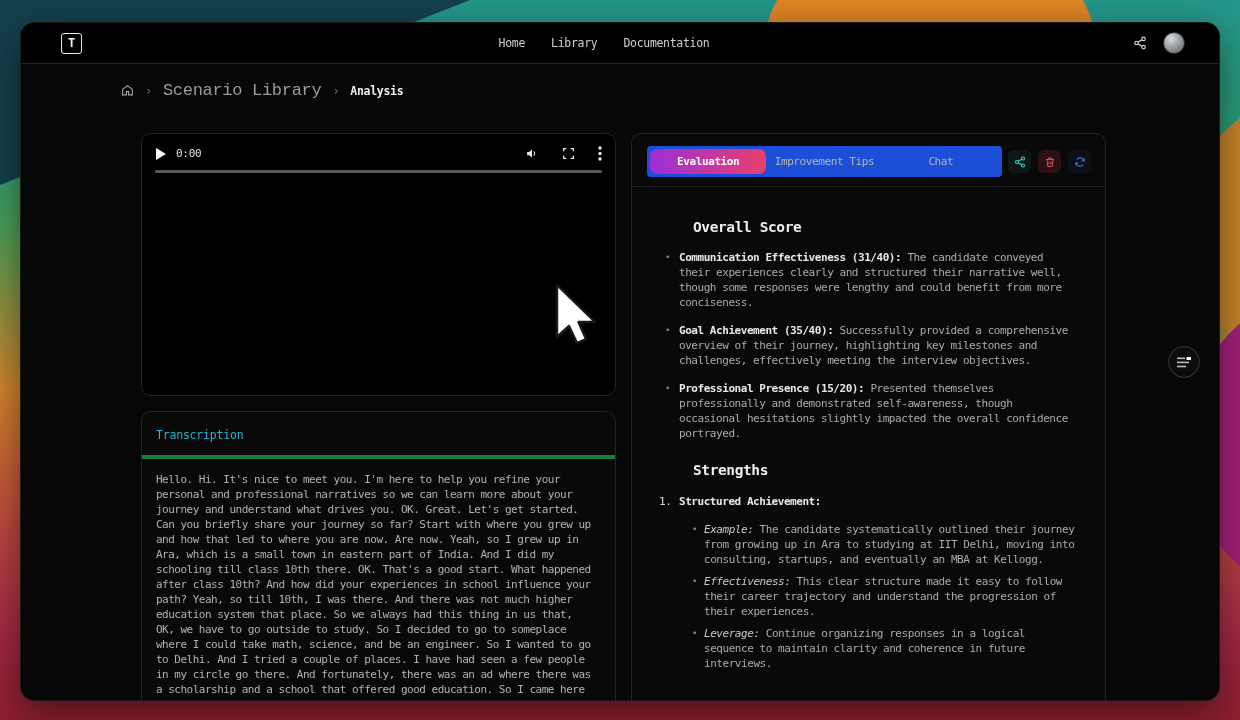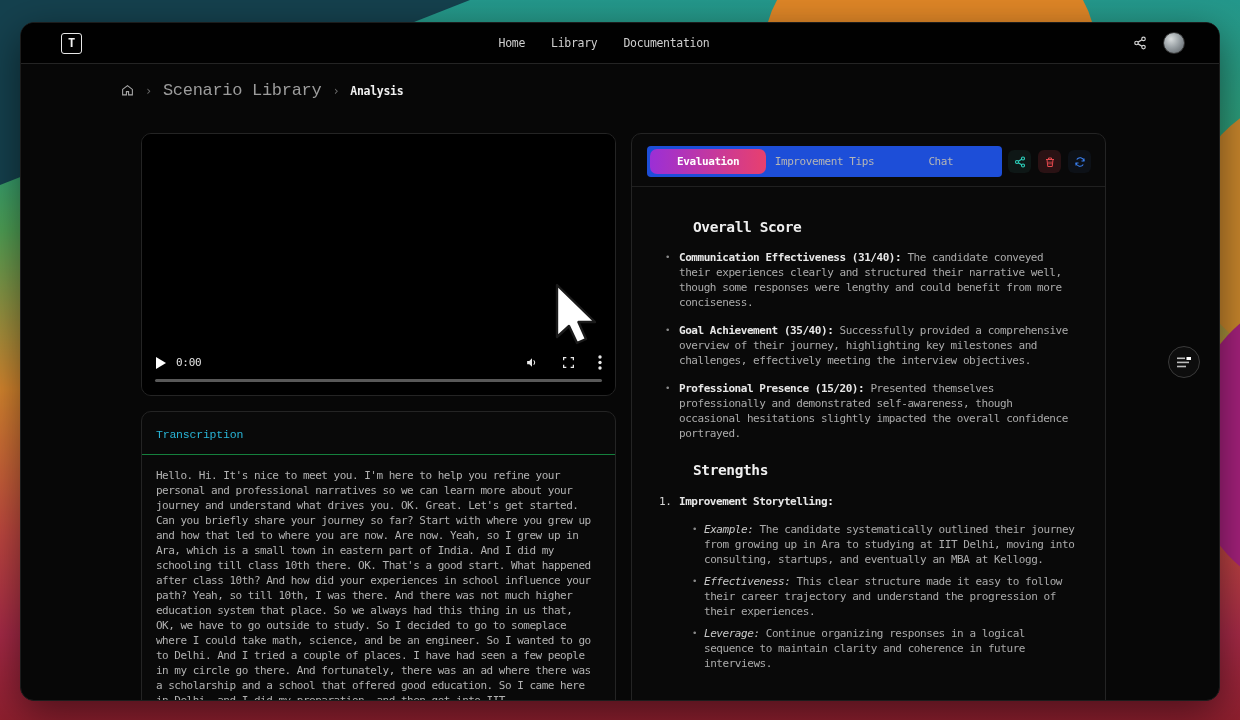--- a/index.html
+++ b/index.html
@@ -46,29 +46,29 @@
     font-size:17px; letter-spacing:-0.3px; cursor:pointer;text-align:center; }
   .crumb-sep { color:#6b6b6b; font-size:12px; }
   .crumb-current { color:#f0f0f0; font-weight:bold; }
 
   
   .card { position:absolute; background:#090909; border:1px solid #242424; border-radius:10px; }
 
   
   .video-card { left:120px; top:110px; width:475px; height:263px; overflow:hidden; }
   .video-area { position:absolute; inset:0; background:#000; display:flex;
-    flex-direction:column; justify-content:flex-end; padding:12px 13px 13px; cursor:pointer; }
+    flex-direction:column; justify-content:flex-start; padding:12px 13px 13px; cursor:pointer; }
   .vid-row { display:flex; align-items:center; gap:10px; }
   .vid-time { color:#e2e2e2; font-size:11px; letter-spacing:-0.3px; }
   .vid-right { margin-left:auto; display:flex; align-items:center; gap:23px; }
   .vid-progress { margin-top:9px; height:3px; background:#585858; border-radius:2px; cursor:pointer; }
 
   
   .trans-card { left:120px; top:388px; width:475px; height:400px; overflow:hidden; }
-  .trans-header { padding:16px 14px 13px; border-bottom:1px solid #15803d;font-family:Liberation Mono, monospace; }
+  .trans-header { padding:16px 14px 13px; border-bottom:4px solid #15803d; }
   .trans-title { color:var(--transcription_title,#29b4d6); font-size:11.5px;
     font-weight:normal; letter-spacing:-0.2px; }
   .trans-body { padding:13px 14px; color:#b2b2b2; font-size:11px; line-height:15px;
     letter-spacing:-0.5px; white-space:pre-wrap; }
 
   
   .right-card { left:610px; top:110px; width:475px; height:600px; overflow:hidden; }
   .rp-header { display:flex; align-items:center; justify-content:space-between;
     padding:12px 14px 9px 15px; }
   .tabs { width:355px; height:31px; background:#1d4ed8; border-radius:4px;
@@ -286,21 +286,21 @@
             <span class="dot">•</span>
             <strong>Professional Presence (15/20):</strong>
             <span>Presented themselves professionally and demonstrated self-awareness, though occasional hesitations slightly impacted the overall confidence portrayed.</span>
           </li>
         </ul>
 
         <h2 class="rp-h2 strengths-h">Strengths</h2>
 
         <div class="numbered">
           <span class="num">1.</span>
-          <span class="num-title"><strong>Improvement Storytelling:</strong></span>
+          <span class="num-title"><strong>Structured Achievement:</strong></span>
         </div>
 
         <ul class="sub-ul">
           <li class="sub-li">
             <span class="dot">•</span>
             <em>Example:</em>
             <span>The candidate systematically outlined their journey from growing up in Ara to studying at IIT Delhi, moving into consulting, startups, and eventually an MBA at Kellogg.</span>
           </li>
           <li class="sub-li">
             <span class="dot">•</span>

